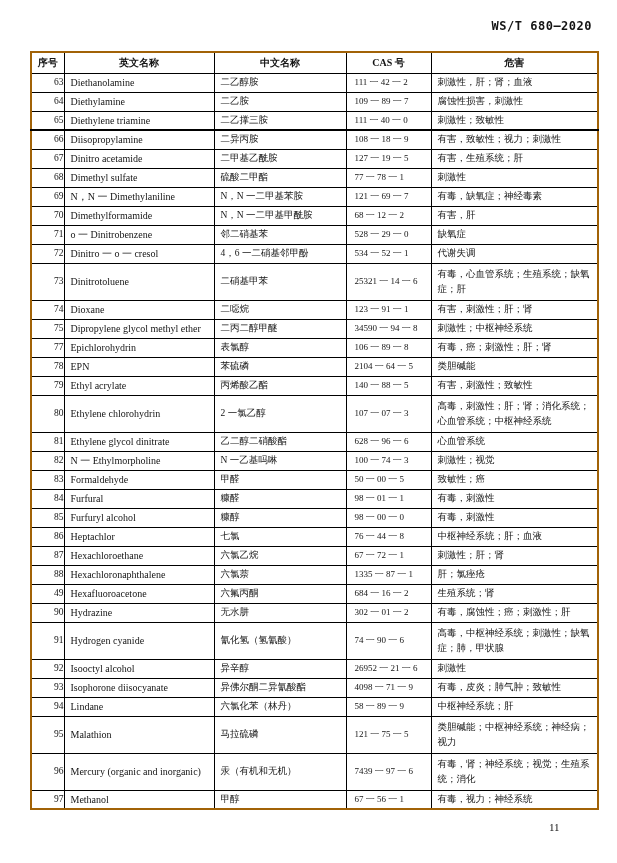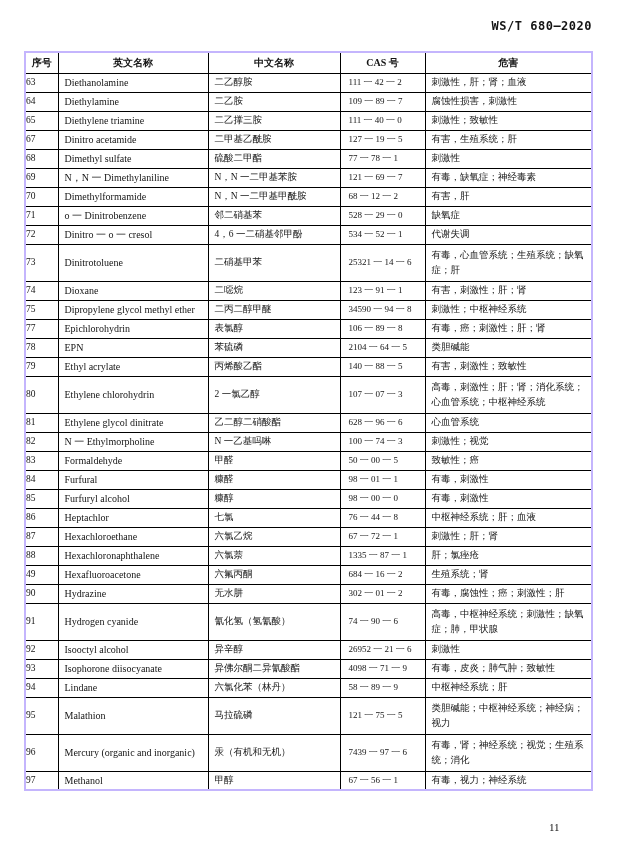--- a/index.html
+++ b/index.html
@@ -4,30 +4,30 @@
 <style>
   html,body { margin:0; padding:0; background:#888; }
   body { width:617px; height:863px; background:#ffffff; overflow:hidden;
          font-family:"Liberation Serif","DejaVu Serif",serif; color:#141414; }
   .page { position:relative; width:617px; height:664px; background:#fff; }
 
   .doc-code { position:absolute; top:19px; right:25px;
               font-family:"DejaVu Sans Mono","Liberation Mono",monospace;
               font-weight:bold; font-size:12px; letter-spacing:0.5px; }
 
-  table.chem-table { position:absolute; left:24px; top:51px; width:567px;
+  table.chem-table { position:absolute; left:30px; top:51px; width:567px;
                      border-collapse:collapse; table-layout:fixed;
-                     border:2px solid #c4b5fd; }
+                     border:2px solid #a16207; }
   .chem-table th, .chem-table td { border:1px solid #000; box-sizing:border-box;
                      overflow:hidden; }
   .chem-table th { font-size:10px; font-weight:bold; text-align:center;
                    height:21px; padding:0 2px; font-family:"Liberation Serif","DejaVu Serif",serif; }
   .chem-table td { font-size:9.5px; line-height:15px; padding:1px 4px 1px 6px;
                    height:19px; vertical-align:middle; }
-  td.col-no  { text-align:left; padding:1px 0; }
+  td.col-no  { text-align:right; padding:1px 0; }
   td.col-en  { font-size:10px; white-space:nowrap; }
   td.col-zh  { white-space:nowrap; }
   td.col-cas { font-size:9px; white-space:nowrap; padding-left:8px; }
   td.col-hazard { }
   tr.tall td { height:37px; }
   tr.thick-top td { border-top-width:2px; }
 
   .page-number { position:absolute; left:549px; top:821px; font-size:11px;text-align:center; }
 </style>
 </head>
@@ -69,20 +69,27 @@
           <td class="col-cas">109 一 89 一 7</td>
           <td class="col-hazard">腐蚀性损害，刺激性</td>
         </tr>
         <tr>
           <td class="col-no">65</td>
           <td class="col-en">Diethylene triamine</td>
           <td class="col-zh">二乙撑三胺</td>
           <td class="col-cas">111 一 40 一 0</td>
           <td class="col-hazard">刺激性；致敏性</td>
         </tr>
+        <tr class="thick-top">
+          <td class="col-no">66</td>
+          <td class="col-en">Diisopropylamine</td>
+          <td class="col-zh">二异丙胺</td>
+          <td class="col-cas">108 一 18 一 9</td>
+          <td class="col-hazard">有害，致敏性；视力；刺激性</td>
+        </tr>
         <tr>
           <td class="col-no">67</td>
           <td class="col-en">Dinitro acetamide</td>
           <td class="col-zh">二甲基乙酰胺</td>
           <td class="col-cas">127 一 19 一 5</td>
           <td class="col-hazard">有害，生殖系统；肝</td>
         </tr>
         <tr>
           <td class="col-no">68</td>
           <td class="col-en">Dimethyl sulfate</td>

